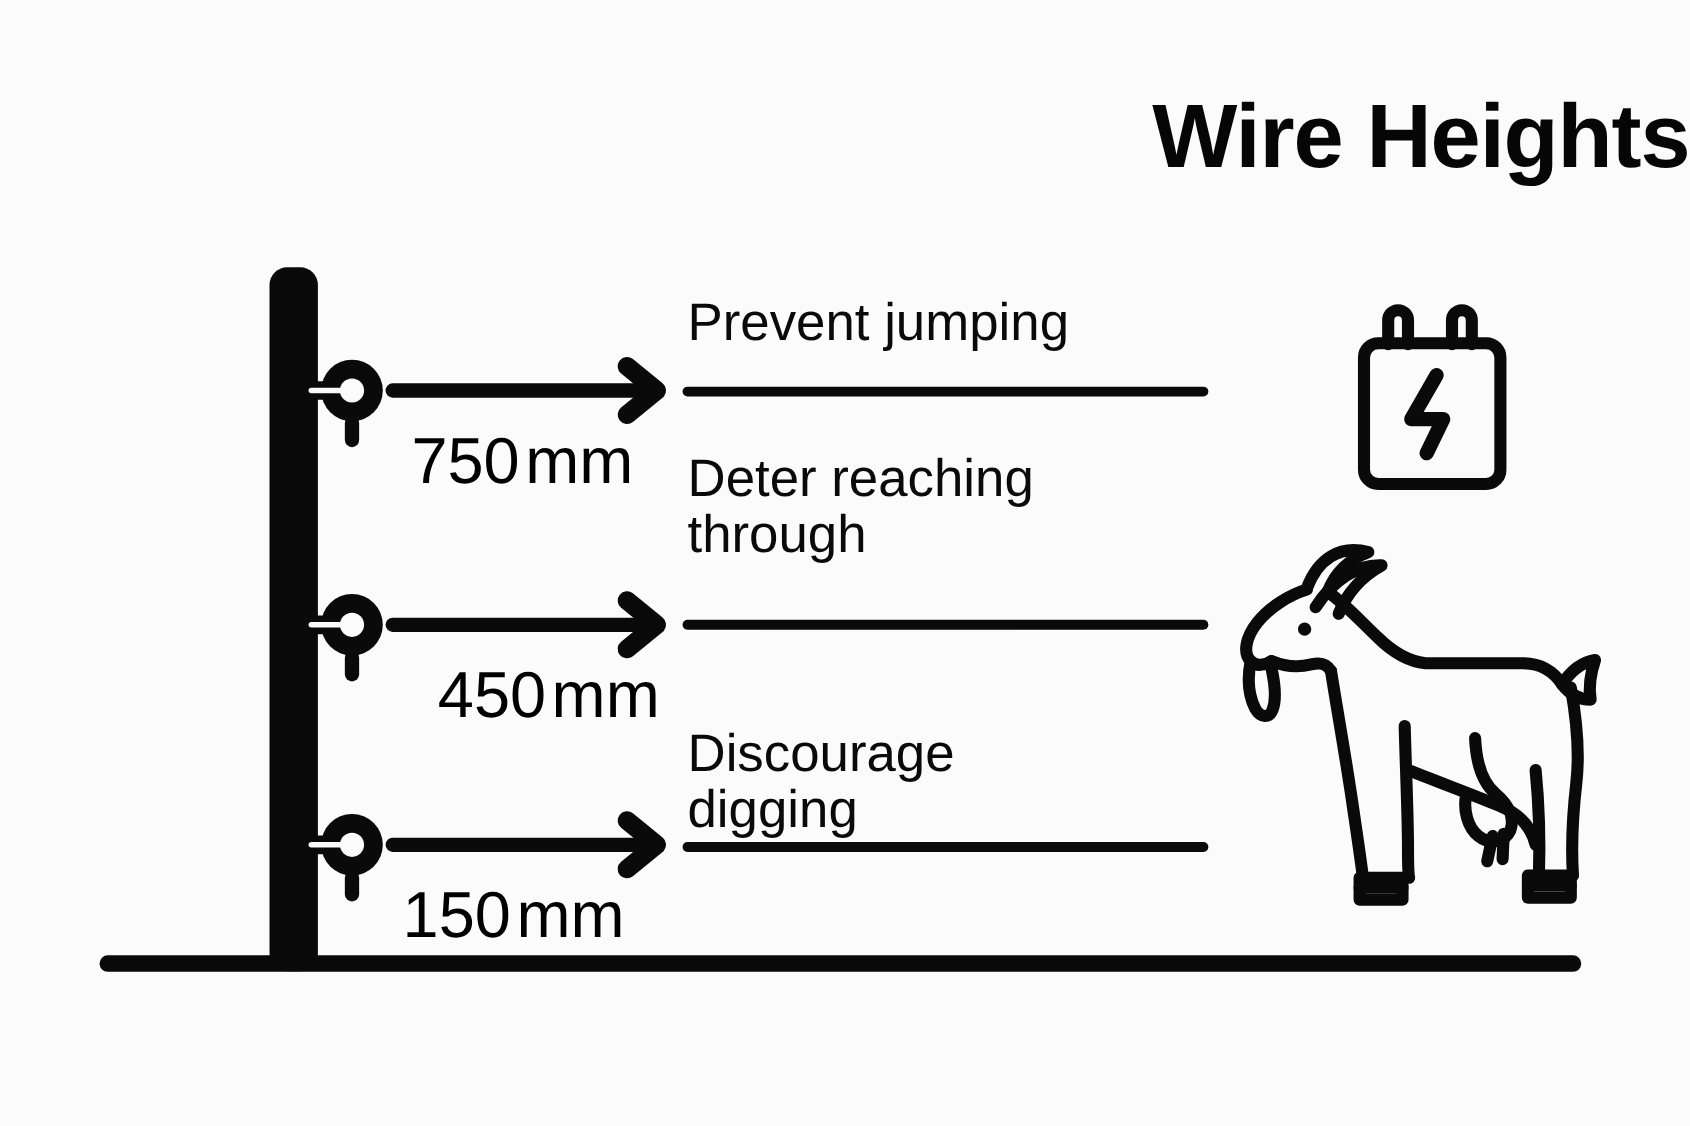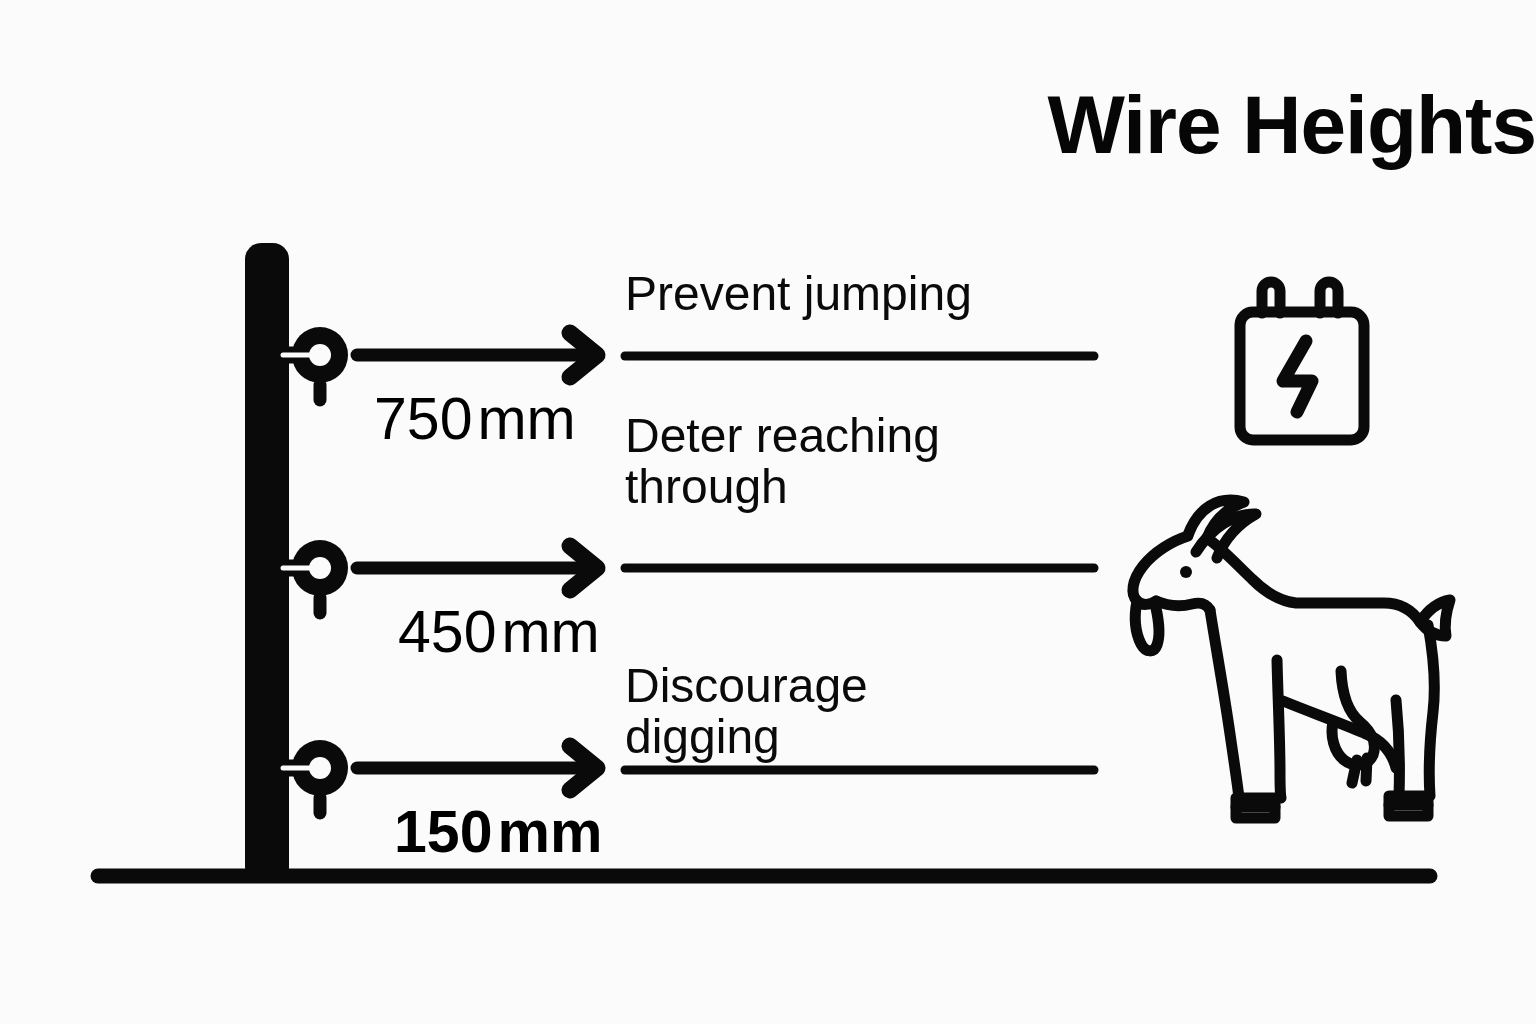--- a/index.html
+++ b/index.html
@@ -184,21 +184,21 @@
   </svg>
 
   <div class="dimlabel" style="left:374px; top:390px;">
     <span>750</span><span class="unit">mm</span>
   </div>
 
   <div class="dimlabel" style="left:374px; top:603px;margin-left:24px;">
     <span>450</span><span class="unit">mm</span>
   </div>
 
-  <div class="dimlabel" style="left:394px; top:803px;font-weight:bold;">
+  <div class="dimlabel" style="left:366px; top:803px;">
     <span>150</span><span class="unit">mm</span>
   </div>
 
   <div class="purpose p1">
     <div>Prevent jumping</div>
   </div>
 
   <div class="purpose p2">
     <div>Deter reaching</div>
     <div>through</div>

